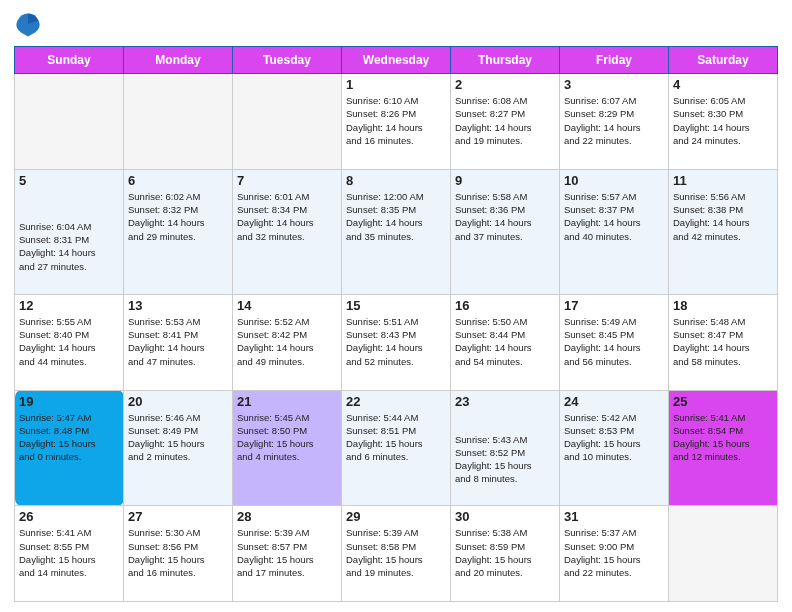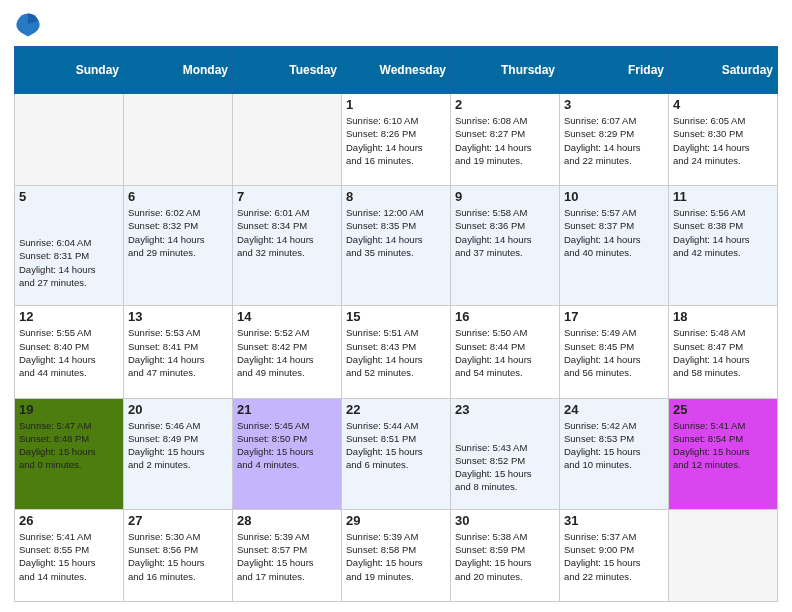--- a/index.html
+++ b/index.html
@@ -54,27 +54,27 @@
       color: #444;
     }
     .calendar {
       flex: 1;
       border: 1px solid #ccc;
       border-collapse: collapse;
       width: 100%;
       table-layout: fixed;
     }
     .calendar th {
-      background: #0369a1;
+      background: #d946ef;
       color: #fff;
       font-size: 12px;
       font-weight: bold;
-      padding: 16px 4px;
+      padding: 6px 4px;
       border: 1px solid #1a5fac;
-      text-align: right;
+      text-align: center;
     }
     .calendar td {
       border: 1px solid #ccc;
       vertical-align: top;
       padding: 3px 4px;
       font-size: 9.5px;
       color: #222;
       background: #fff;
       height: 82px;
     }
@@ -258,21 +258,21 @@
           </td>
           <td>
             <span class="day-num">18</span>
             <div class="day-info" style="white-space: pre-line;">Sunrise: 5:48 AM
 Sunset: 8:47 PM
 Daylight: 14 hours
 and 58 minutes.</div>
           </td>
         </tr>
         <tr>
-          <td style="background: #4d7c0f;">
+          <td style="background: #0ea5e9; border-radius: 7px;">
             <span class="day-num">19</span>
             <div class="day-info" style="white-space: pre-line;">Sunrise: 5:47 AM
 Sunset: 8:48 PM
 Daylight: 15 hours
 and 0 minutes.</div>
           </td>
           <td style="background: rgb(238, 244, 251);">
             <span class="day-num">20</span>
             <div class="day-info" style="white-space: pre-line;">Sunrise: 5:46 AM
 Sunset: 8:49 PM

